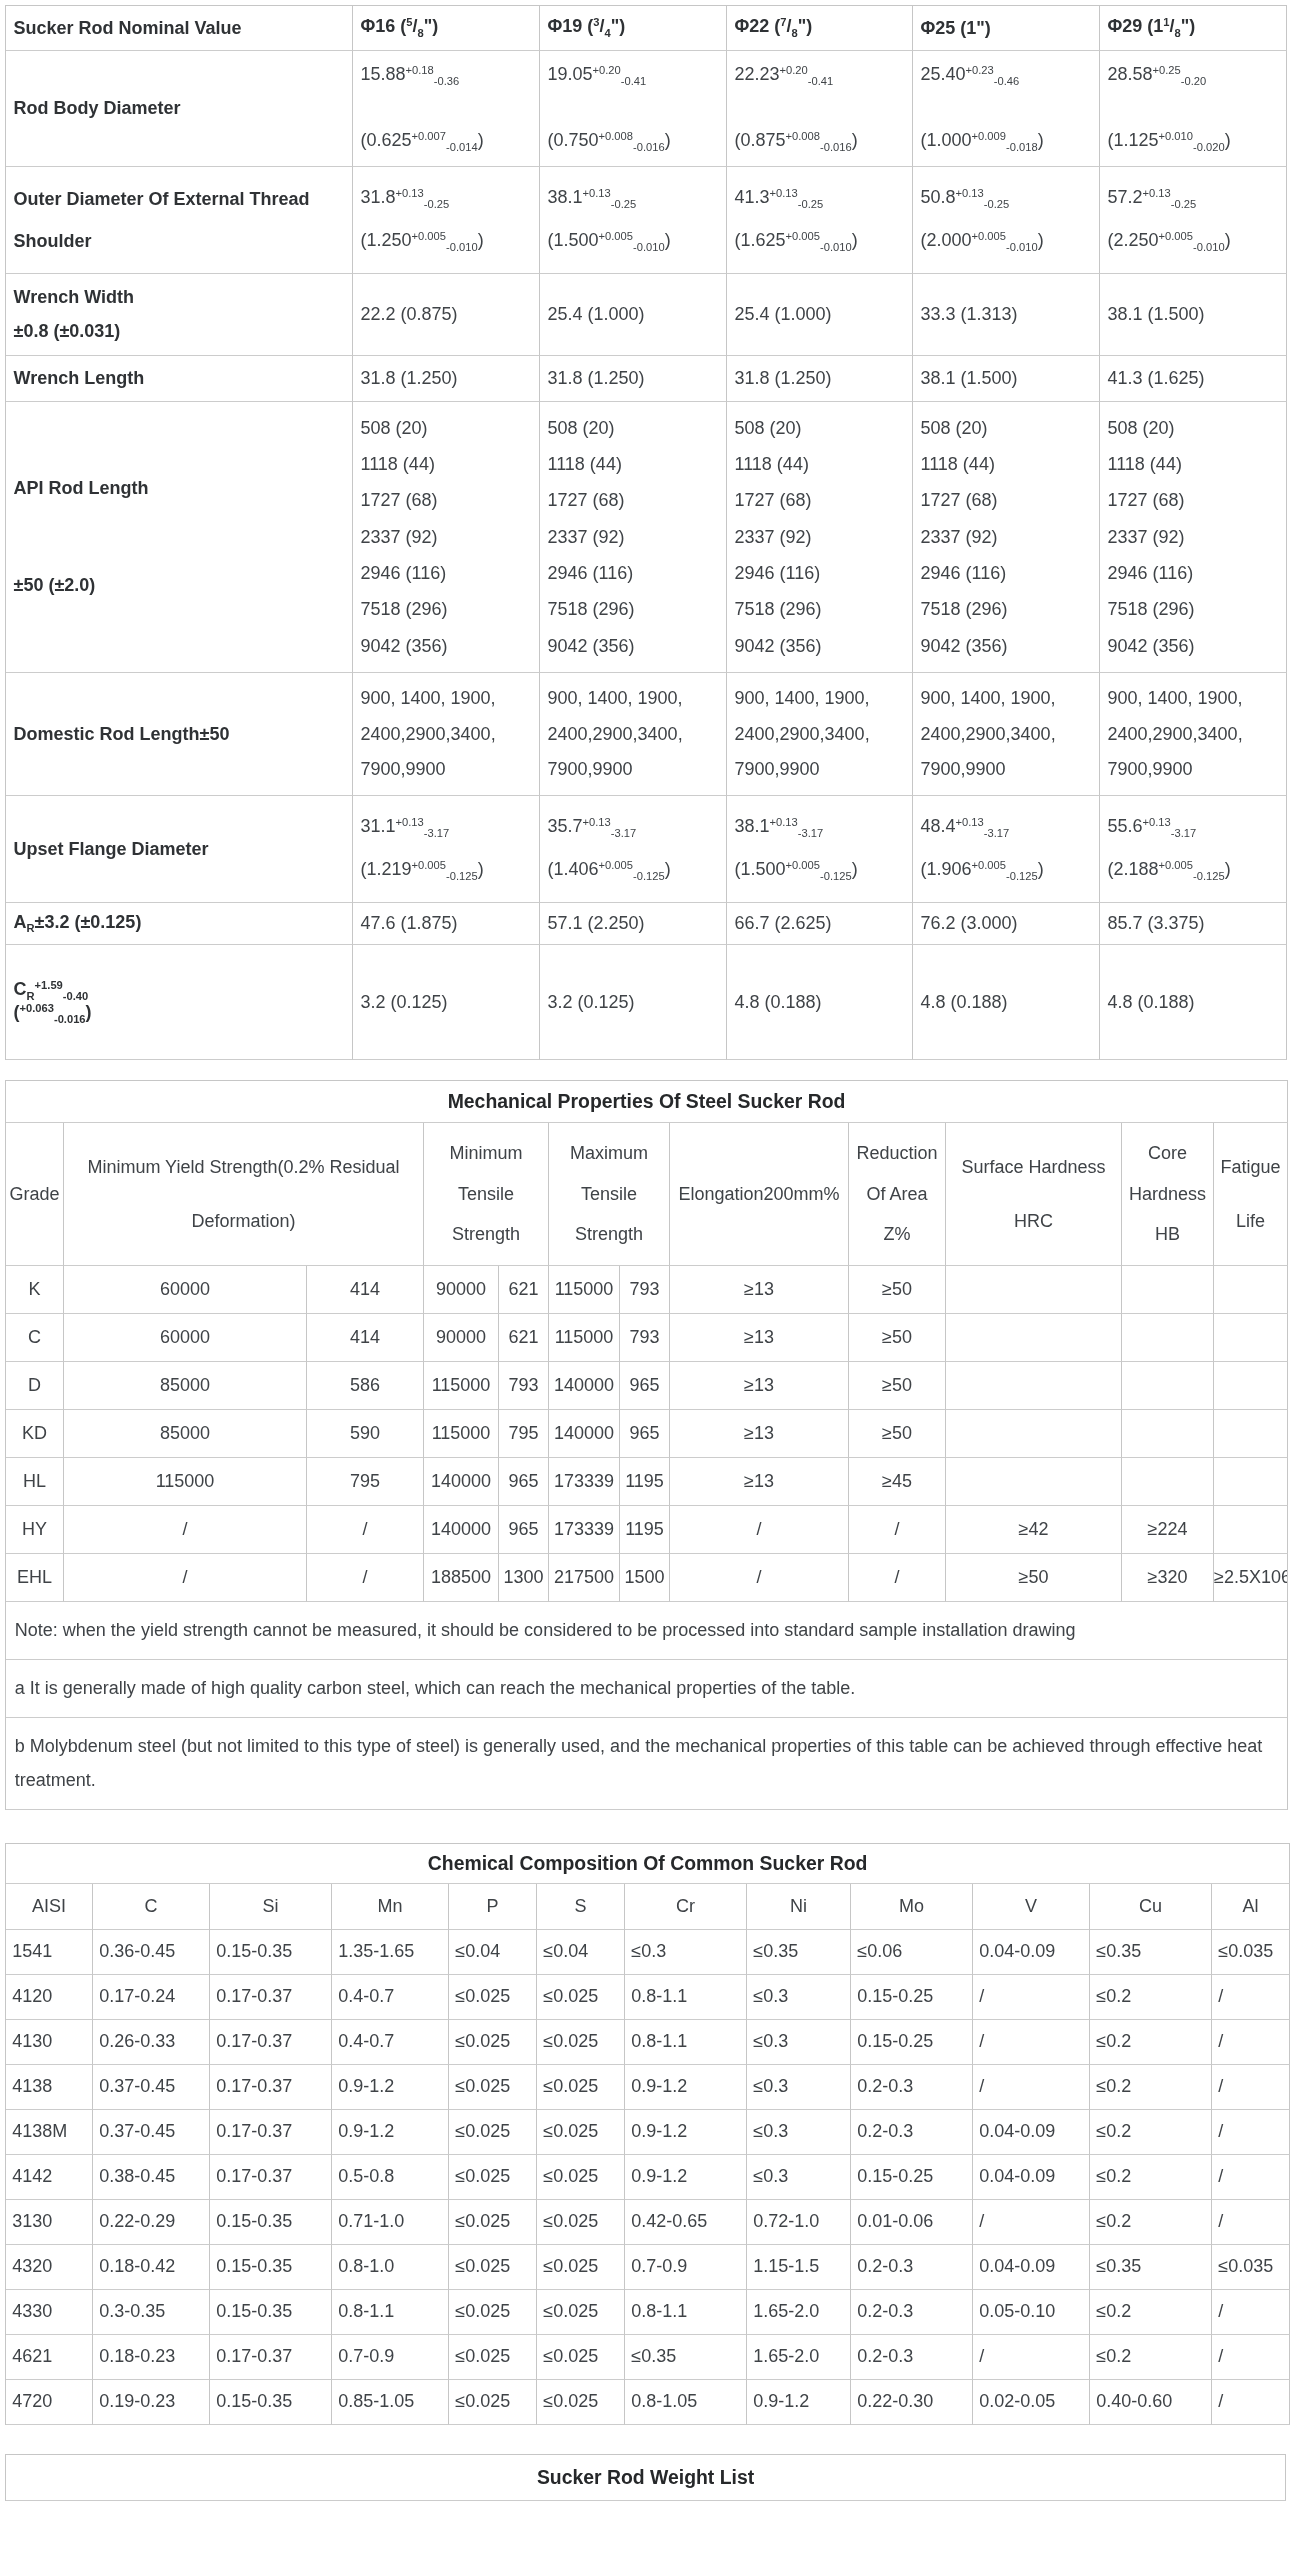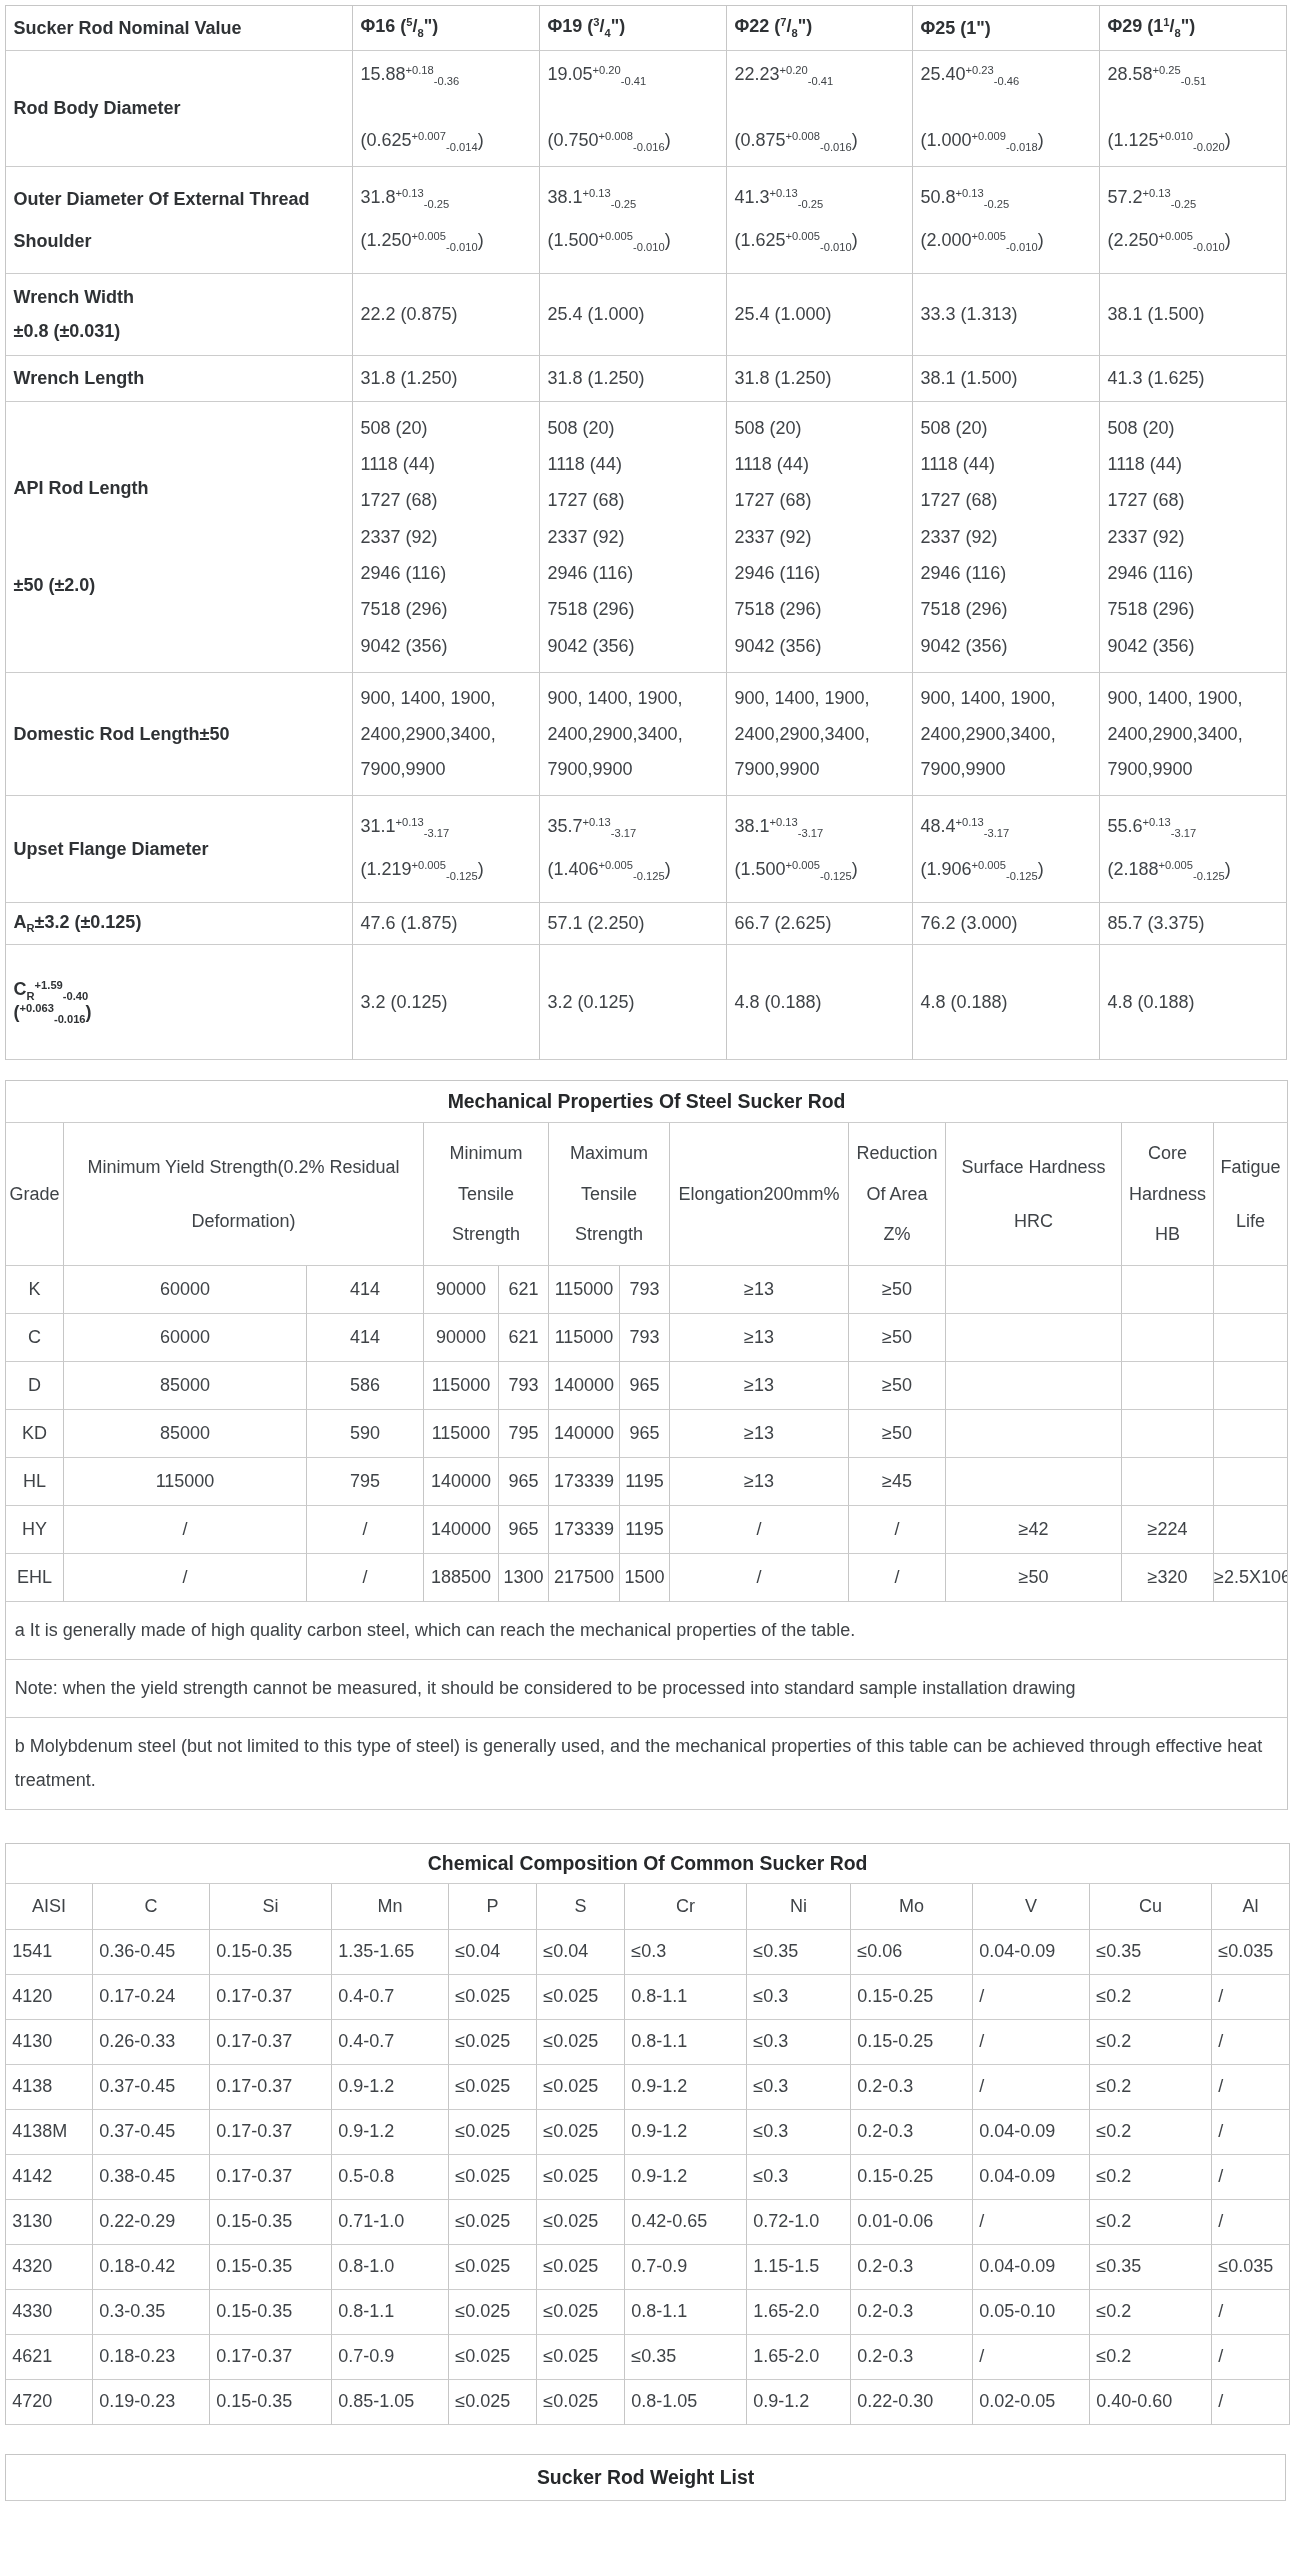--- a/index.html
+++ b/index.html
@@ -116,21 +116,21 @@
             </div>
           </td>
           <td>
             <div class="lines">
               <div>25.40<sup>+0.23</sup><sub>-0.46</sub></div>
               <div>(1.000<sup>+0.009</sup><sub>-0.018</sub>)</div>
             </div>
           </td>
           <td>
             <div class="lines">
-              <div>28.58<sup>+0.25</sup><sub>-0.51</sub></div>
+              <div>28.58<sup>+0.25</sup><sub>-0.20</sub></div>
               <div>(1.125<sup>+0.010</sup><sub>-0.020</sub>)</div>
             </div>
           </td>
         </tr>
         <tr>
           <td class="lbl">
             <div class="lines">
               <div>Outer Diameter Of External Thread</div>
               <div>Shoulder</div>
             </div>
@@ -610,24 +610,24 @@
           <td>1300</td>
           <td>217500</td>
           <td>1500</td>
           <td>/</td>
           <td>/</td>
           <td>≥50</td>
           <td>≥320</td>
           <td>≥2.5X106</td>
         </tr>
         <tr>
+          <td class="note-cell" colspan="12">Note: when the yield strength cannot be measured, it should be considered to be processed into standard sample installation drawing</td>
+        </tr>
+        <tr>
           <td class="note-cell" colspan="12">a It is generally made of high quality carbon steel, which can reach the mechanical properties of the table.</td>
-        </tr>
-        <tr>
-          <td class="note-cell" colspan="12">Note: when the yield strength cannot be measured, it should be considered to be processed into standard sample installation drawing</td>
         </tr>
         <tr>
           <td class="note-cell" colspan="12">b Molybdenum steel (but not limited to this type of steel) is generally used, and the mechanical properties of this table can be achieved through effective heat treatment.</td>
         </tr>
       </tbody>
   </table>
 
   <table class="t3 gap52">
     <colgroup>
       <col style="width:87px">

